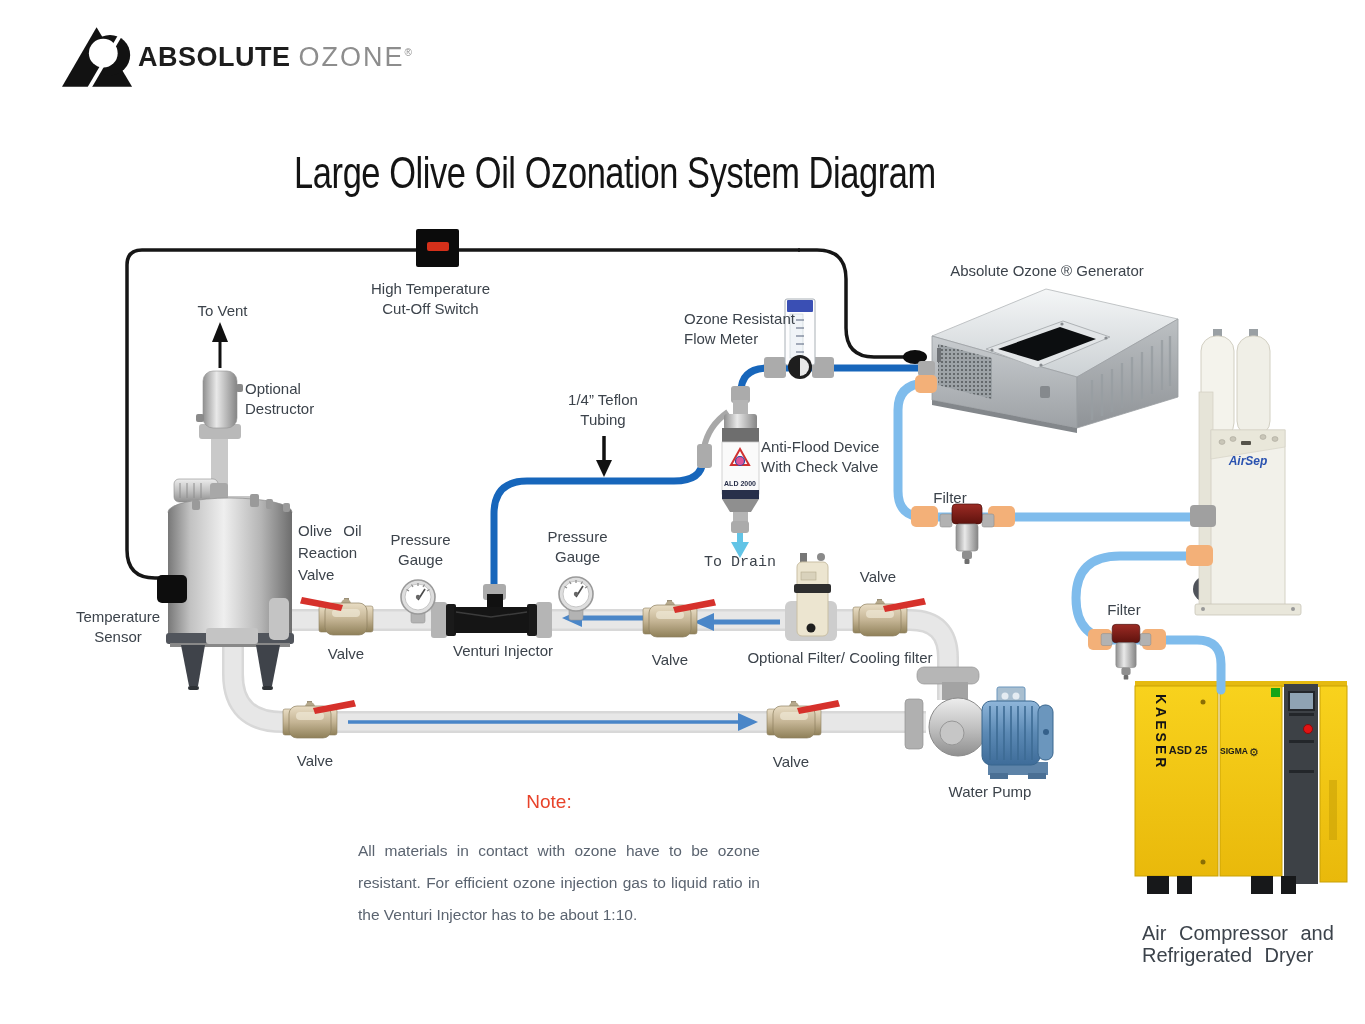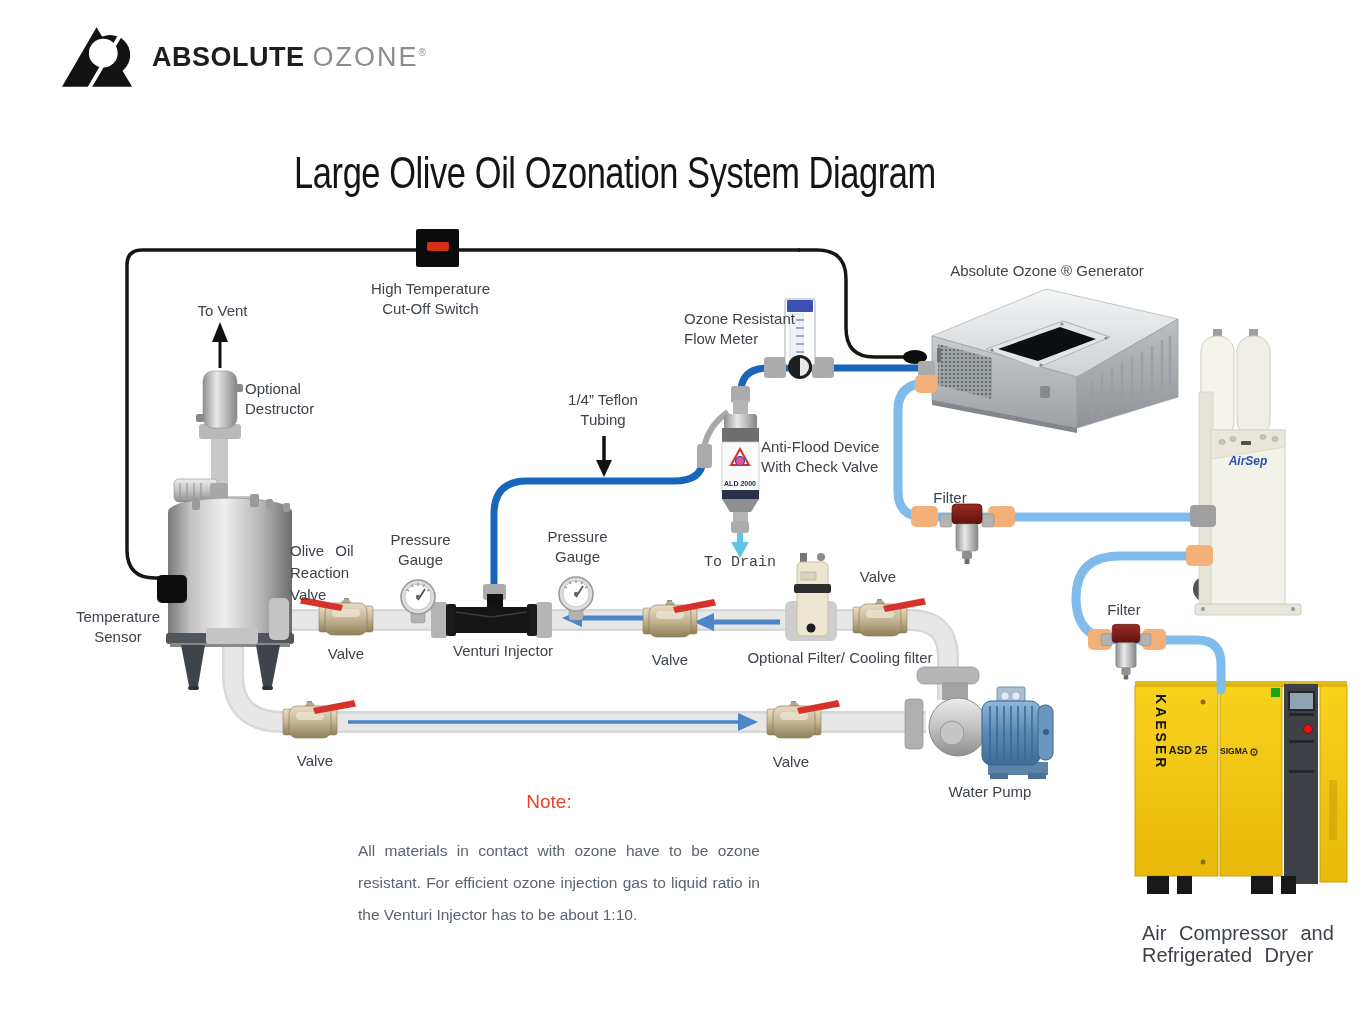--- a/index.html
+++ b/index.html
@@ -1,21 +1,21 @@
 <!DOCTYPE html>
 <html><head>
 <meta charset="utf-8">
 <style>
   html,body{margin:0;padding:0;background:#ffffff;}
   #canvas{position:relative;width:1365px;height:1024px;background:#ffffff;overflow:hidden;
           font-family:"Liberation Sans",sans-serif;}
   .layer{position:absolute;left:0;top:0;}
   
   #logo{position:absolute;left:62px;top:26px;display:flex;align-items:center;}
-  #logo-text{margin-left:18px;font-size:27px;letter-spacing:.5px;white-space:nowrap;text-align:right;}
+  #logo-text{margin-left:4px;font-size:27px;letter-spacing:.5px;white-space:nowrap;text-align:right;}
   #logo-text .w1{font-weight:700;color:#1d1d1d;}
   #logo-text .w2{font-weight:400;color:#8d8d8d;letter-spacing:2px;margin-left:8px;}
   #logo-text .reg{font-size:10px;color:#8d8d8d;vertical-align:super;}
   
   #title{position:absolute;left:233px;top:150px;width:774px;text-align:left;
          font-size:41px;color:#141414;font-weight:400;}
   #title span{display:inline-block;transform:scale(.84,1.06);letter-spacing:-.5px;}
   
   .lbl{position:absolute;font-size:15px;color:#3c434b;line-height:20px;}
   .lbl span{display:block;}
@@ -419,21 +419,21 @@
   <div class="lbl center" style="left:348px;top:279px;width:165px;">
     <span>High Temperature</span>
       <span>Cut-Off Switch</span>
     </div>
 
   <div class="lbl" style="left:245px;top:379px;">
     <span>Optional</span>
       <span>Destructor</span>
     </div>
 
-  <div class="lbl ws" style="left:290px;top:520px;width:80px;line-height:22px;margin-top:20px;">
+  <div class="lbl ws" style="left:298px;top:520px;width:80px;line-height:22px;">
     <span>Olive Oil</span>
       <span>Reaction</span>
       <span>Valve</span>
     </div>
 
   <div class="lbl center" style="left:48px;top:607px;width:140px;">
     <span>Temperature</span>
       <span>Sensor</span>
     </div>
 

